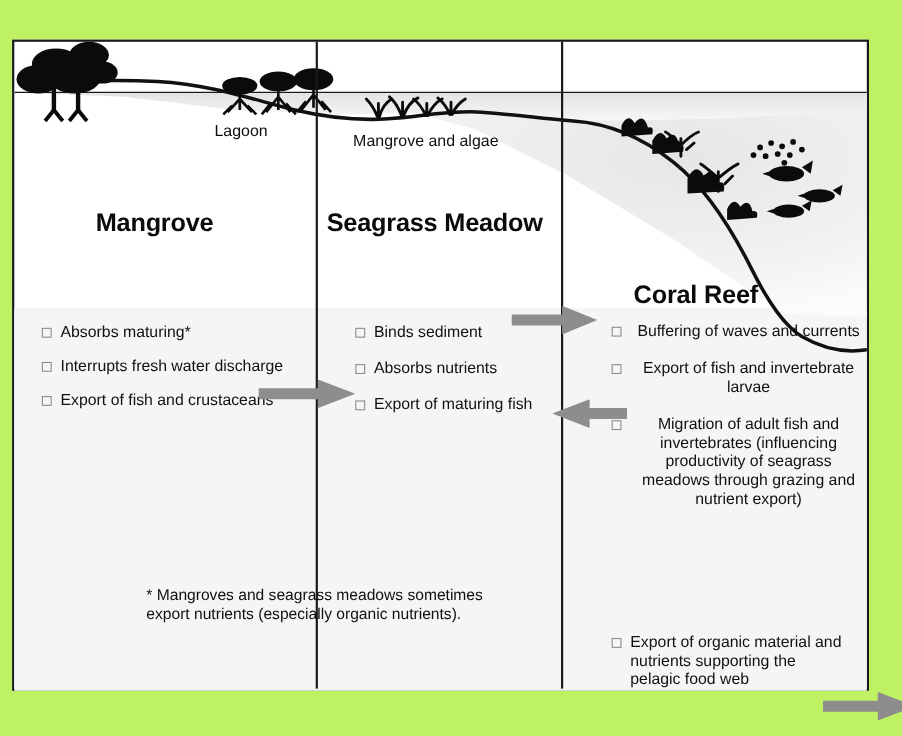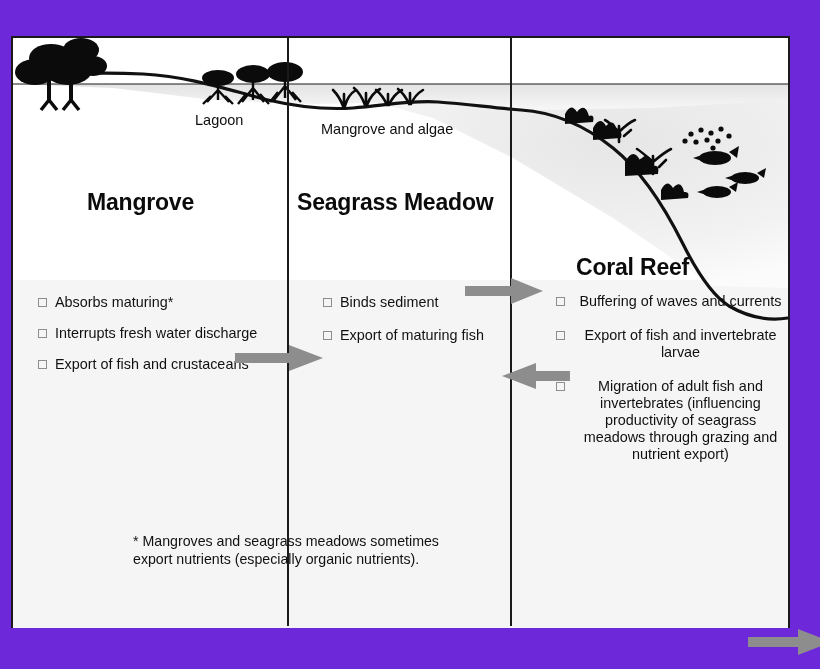--- a/index.html
+++ b/index.html
@@ -5,21 +5,21 @@
   html, body {
     margin: 0;
     padding: 0;
     background: #f4f4f4;
     font-family: "Liberation Sans", sans-serif;
   }
   #stage {
     position: relative;
     width: 820px;
     height: 669px;
-    background: #6d28d9;
+    background: #bef264;
     overflow: hidden;
   }
 
   
   #frame {
     position: absolute;
     left: 11px;
     top: 36px;
     width: 779px;
     height: 592px;
@@ -262,29 +262,33 @@
     <div class="zone-heading" id="heading-coral">Coral Reef</div>
 
     <ul class="bullet-list" id="list-mangrove">
       <li class="bullet-item">Absorbs maturing*</li>
       <li class="bullet-item">Interrupts fresh water discharge</li>
       <li class="bullet-item">Export of fish and crustaceans</li>
     </ul>
 
     <ul class="bullet-list" id="list-seagrass">
       <li class="bullet-item">Binds sediment</li>
+      <li class="bullet-item">Absorbs nutrients</li>
       <li class="bullet-item">Export of maturing fish</li>
     </ul>
 
     <ul class="bullet-list" id="list-coral">
       <li class="bullet-item">Buffering of waves and currents</li>
       <li class="bullet-item">Export of fish and invertebrate larvae</li>
       <li class="bullet-item">Migration of adult fish and invertebrates (influencing productivity of seagrass meadows through grazing and nutrient export)</li>
     </ul>
 
+    <ul id="list-coral-bottom">
+      <li class="bullet-item">Export of organic material and nutrients supporting the pelagic food web</li>
+    </ul>
 
     <div id="footnote">* Mangroves and seagrass meadows sometimes export nutrients (especially organic nutrients).</div>
 
     <svg class="flow-arrow" id="arrow-mangrove-to-seagrass" width="88" height="26" viewBox="0 0 88 26">
       <path d="M 0 8 L 54 8 L 54 0 L 88 13 L 54 26 L 54 18 L 0 18 Z"></path>
     </svg>
 
     <svg class="flow-arrow" id="arrow-seagrass-to-mangrove" width="68" height="26" viewBox="0 0 68 26">
       <path d="M 68 8 L 34 8 L 34 0 L 0 13 L 34 26 L 34 18 L 68 18 Z"></path>
     </svg>

